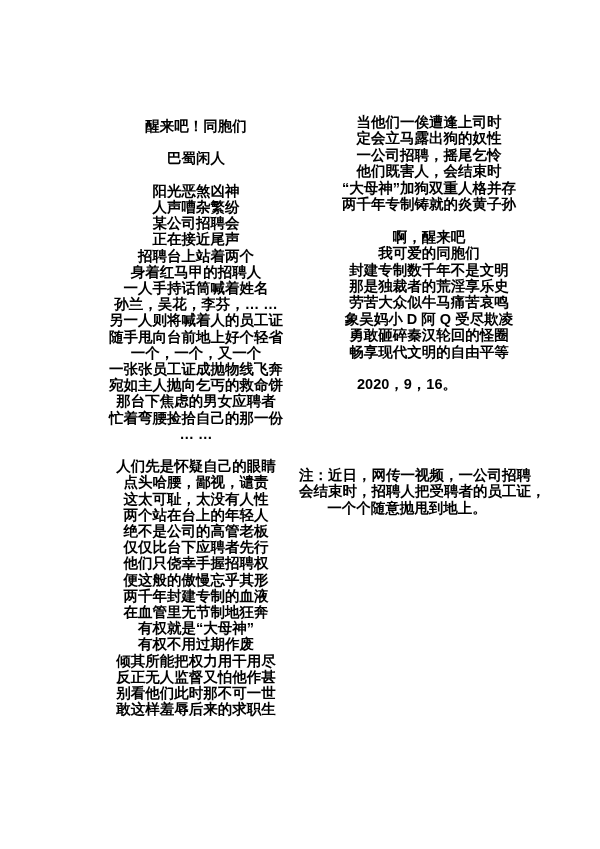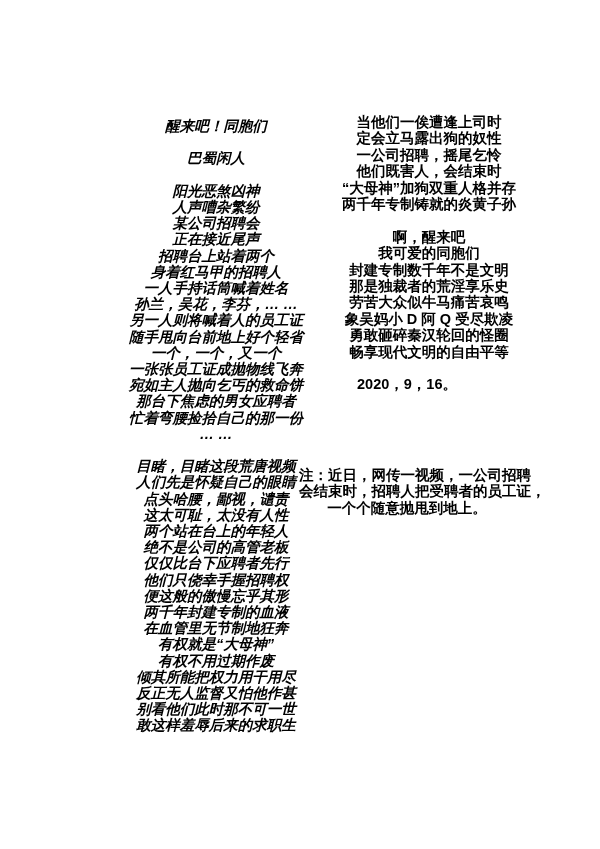--- a/index.html
+++ b/index.html
@@ -17,25 +17,24 @@
     color: #000000;
   }
   .col {
     position: absolute;
     text-align: center;
     font-weight: 700;
     font-size: 14.5px;
     color: #000000;
   }
   .col-left {
-    left: 68px;
+    left: 48px;
     top: 118px;
     width: 296px;
     line-height: 16.2px;
-    font-style: italic;
   }
   .col-right {
     left: 299px;
     top: 114px;
     width: 260px;
     line-height: 16.4px;
   }
   .block-gap-left { margin-top: 16.2px; }
   .block-gap-right { margin-top: 16.4px; }
   .note-block { margin-top: 74px; }
@@ -62,21 +61,20 @@
         <div class="line">另一人则将喊着人的员工证</div>
         <div class="line">随手甩向台前地上好个轻省</div>
         <div class="line">一个，一个，又一个</div>
         <div class="line">一张张员工证成抛物线飞奔</div>
         <div class="line">宛如主人抛向乞丐的救命饼</div>
         <div class="line">那台下焦虑的男女应聘者</div>
         <div class="line">忙着弯腰捡拾自己的那一份</div>
         <div class="line">… …</div>
       </div>
     <div class="block-gap-left">
-        <div class="line">目睹，目睹这段荒唐视频</div>
         <div class="line">人们先是怀疑自己的眼睛</div>
         <div class="line">点头哈腰，鄙视，谴责</div>
         <div class="line">这太可耻，太没有人性</div>
         <div class="line">两个站在台上的年轻人</div>
         <div class="line">绝不是公司的高管老板</div>
         <div class="line">仅仅比台下应聘者先行</div>
         <div class="line">他们只侥幸手握招聘权</div>
         <div class="line">便这般的傲慢忘乎其形</div>
         <div class="line">两千年封建专制的血液</div>
         <div class="line">在血管里无节制地狂奔</div>

